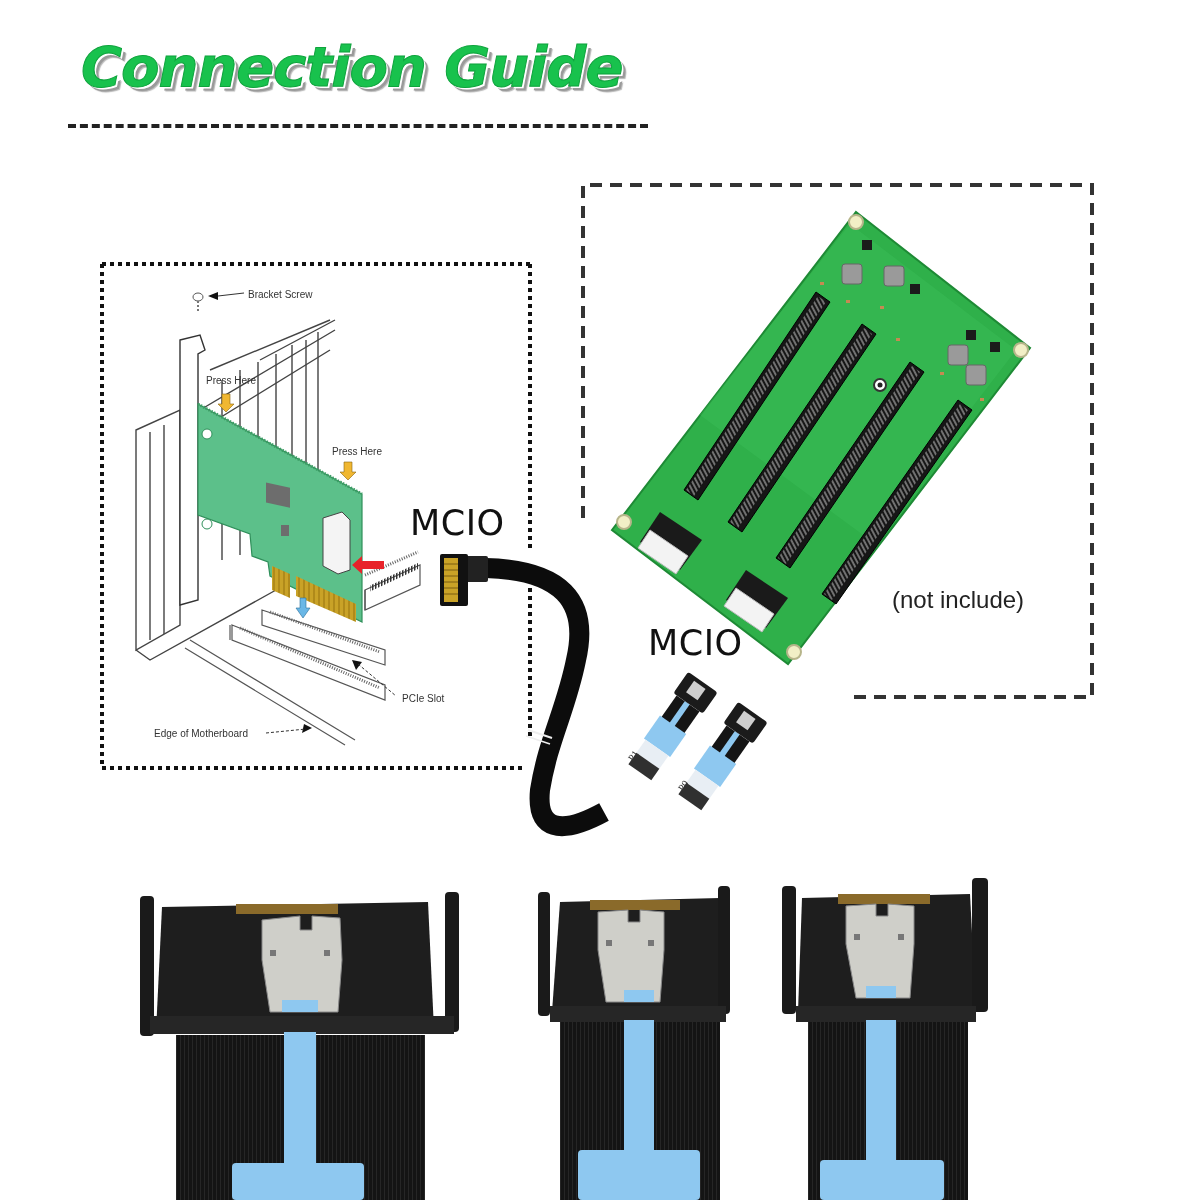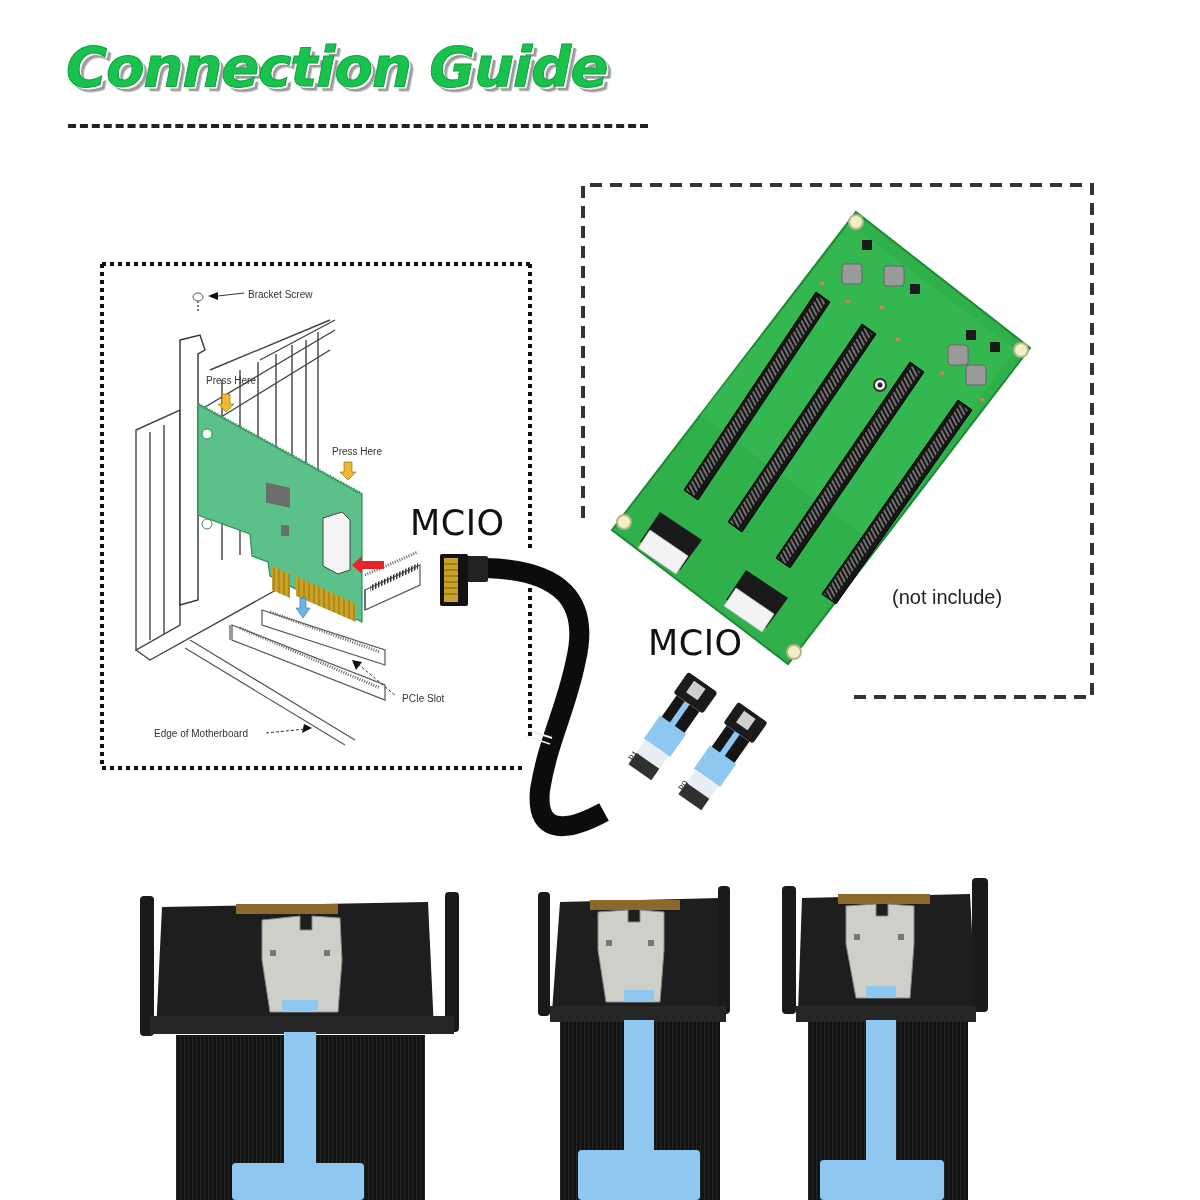--- a/index.html
+++ b/index.html
@@ -1,26 +1,26 @@
 <!DOCTYPE html>
 <html><head>
 <meta charset="utf-8">
 <style>
   html, body { margin: 0; padding: 0; background: #ffffff; }
   body { width: 1200px; height: 1200px; position: relative; overflow: hidden; font-family: "DejaVu Sans", sans-serif; }
   .abs { position: absolute; }
   #title {
-    left: 66px; top: 34px; font-family: "DejaVu Sans", sans-serif; font-weight: bold; font-style: italic;
+    left: 81px; top: 34px; font-family: "DejaVu Sans", sans-serif; font-weight: bold; font-style: italic;
     font-size: 56px; letter-spacing: -1px; color: #18c24d; white-space: nowrap;
     text-shadow: 2px 2px 0 #ffffff, 4px 4px 0 #9a9a9a, 5px 5px 1px #b8b8b8;
     -webkit-text-stroke: 1px #0fa33d;
   }
   #title-rule { left: 68px; top: 124px; width: 580px; height: 0; border-top: 4px dashed #222; }
   .mcio-label { font-family: "DejaVu Sans", sans-serif; font-size: 35px; color: #111; letter-spacing: 0.5px; }
-  #not-include { font-family: "Liberation Sans", sans-serif; font-size: 20px; color: #222; }
+  #not-include { font-family: "Liberation Sans", sans-serif; font-size: 24px; color: #222; }
   .diag-text { font-family: "Liberation Sans", sans-serif; font-size: 10px; fill: #333; }
 </style>
 </head>
 <body>
 
 <div id="title" class="abs">Connection Guide</div>
 <div id="title-rule" class="abs"></div>
 
 <svg class="abs" style="left:0;top:0" width="1200" height="1200" viewBox="0 0 1200 1200">
   <defs>

